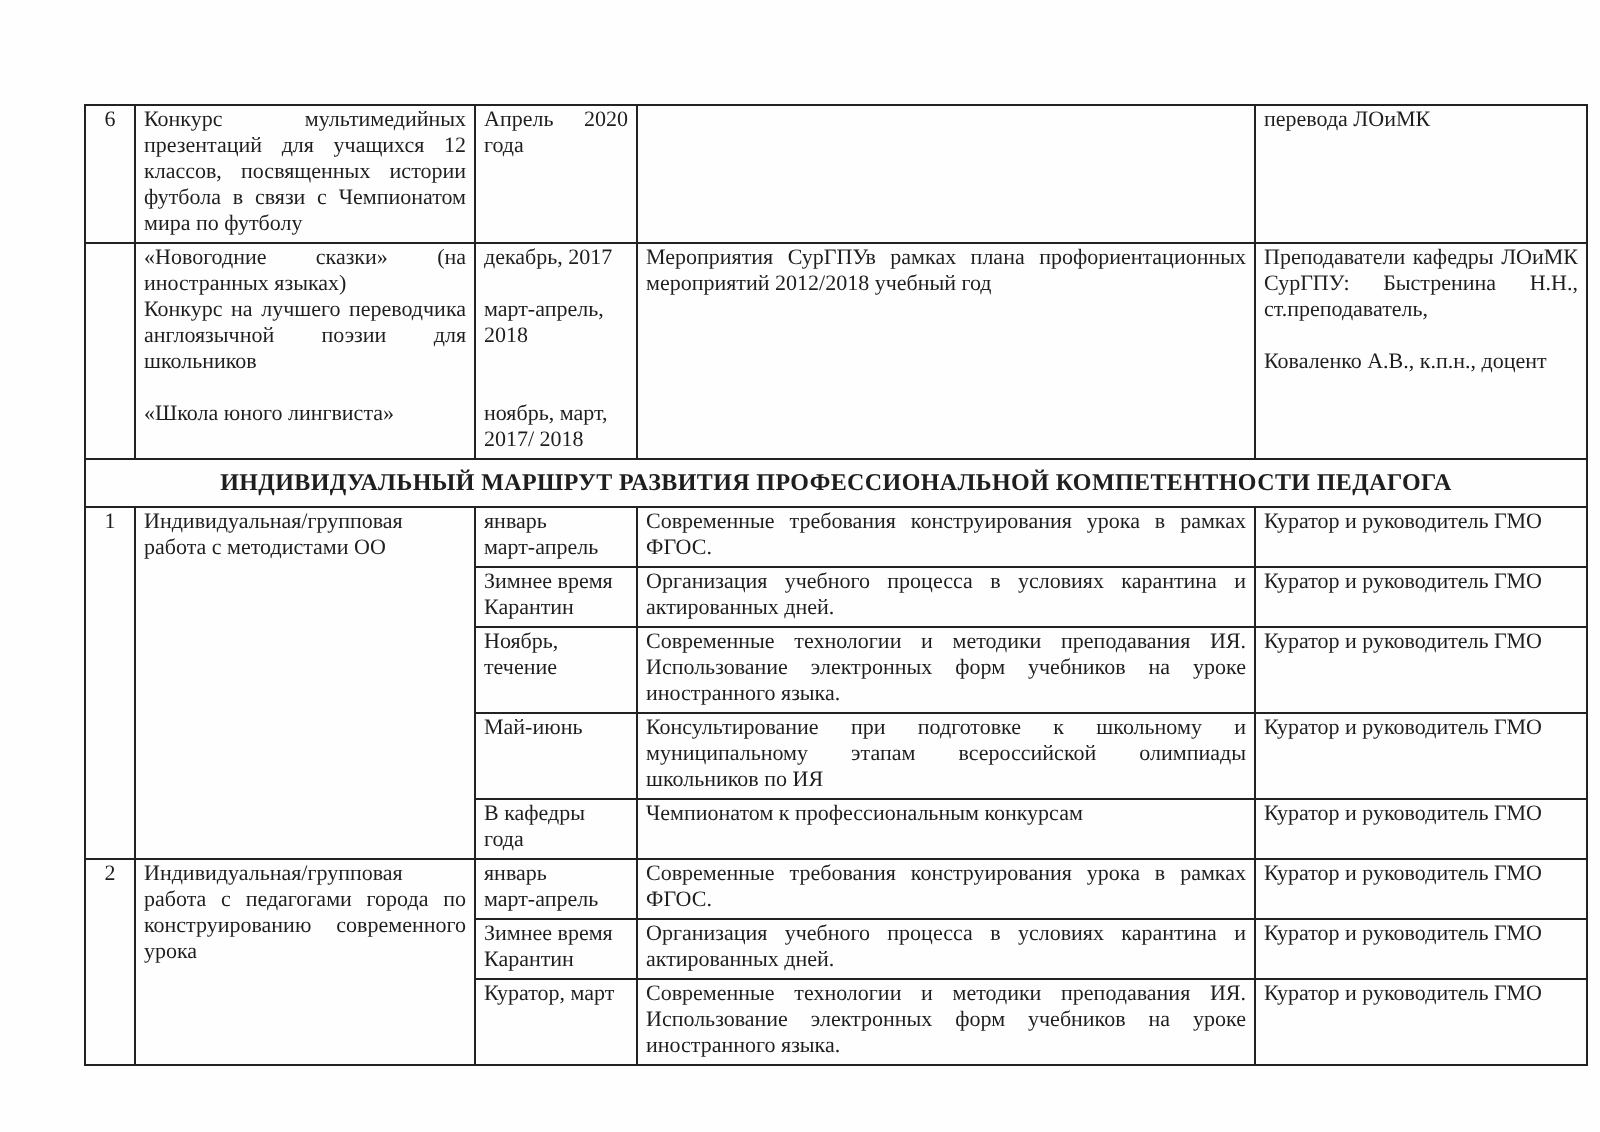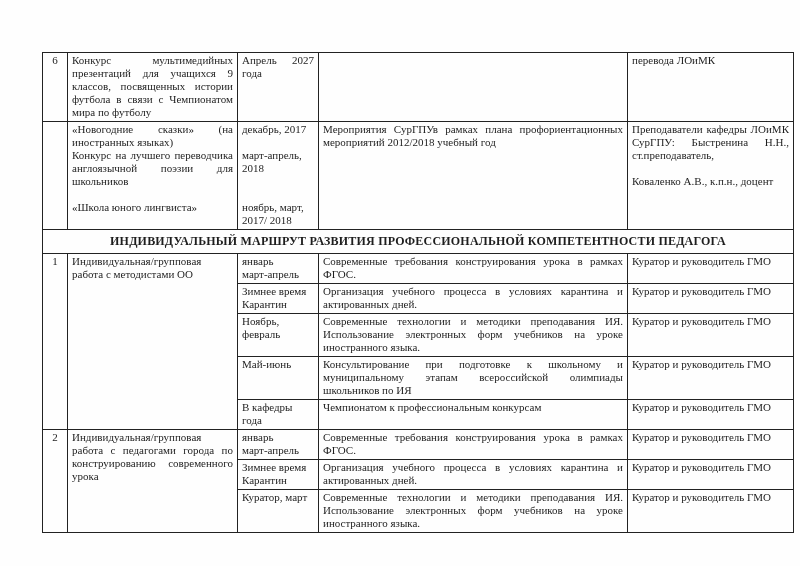--- a/index.html
+++ b/index.html
@@ -49,22 +49,22 @@
       <col style="width:25px">
       <col style="width:170px">
       <col style="width:81px">
       <col style="width:309px">
       <col style="width:166px">
     </colgroup>
     <tbody>
 
       <tr>
         <td class="num">6</td>
-        <td class="just">Конкурс мультимедийных презентаций для учащихся 9 классов, посвященных истории футбола в связи с Чемпионатом мира по футболу</td>
-        <td class="just">Апрель 2027 года</td>
+        <td class="just">Конкурс мультимедийных презентаций для учащихся 12 классов, посвященных истории футбола в связи с Чемпионатом мира по футболу</td>
+        <td class="just">Апрель 2020 года</td>
         <td></td>
         <td>перевода ЛОиМК</td>
       </tr>
 
       <tr>
         <td class="num"></td>
         <td class="just pre">«Новогодние сказки» (на иностранных языках)
 Конкурс на лучшего переводчика англоязычной поэзии для школьников
 
 «Школа юного лингвиста»</td>
@@ -95,21 +95,21 @@
         <td class="just">Куратор и руководитель ГМО</td>
       </tr>
       <tr>
         <td class="pre">Зимнее время
 Карантин</td>
         <td class="just">Организация учебного процесса в условиях карантина и актированных дней.</td>
         <td class="just">Куратор и руководитель ГМО</td>
       </tr>
       <tr>
         <td class="pre">Ноябрь,
-февраль</td>
+течение</td>
         <td class="just">Современные технологии и методики преподавания ИЯ. Использование электронных форм учебников на уроке иностранного языка.</td>
         <td class="just">Куратор и руководитель ГМО</td>
       </tr>
       <tr>
         <td class="pre">Май-июнь</td>
         <td class="just">Консультирование при подготовке к школьному и муниципальному этапам всероссийской олимпиады школьников по ИЯ</td>
         <td class="just">Куратор и руководитель ГМО</td>
       </tr>
       <tr>
         <td class="pre">В кафедры

